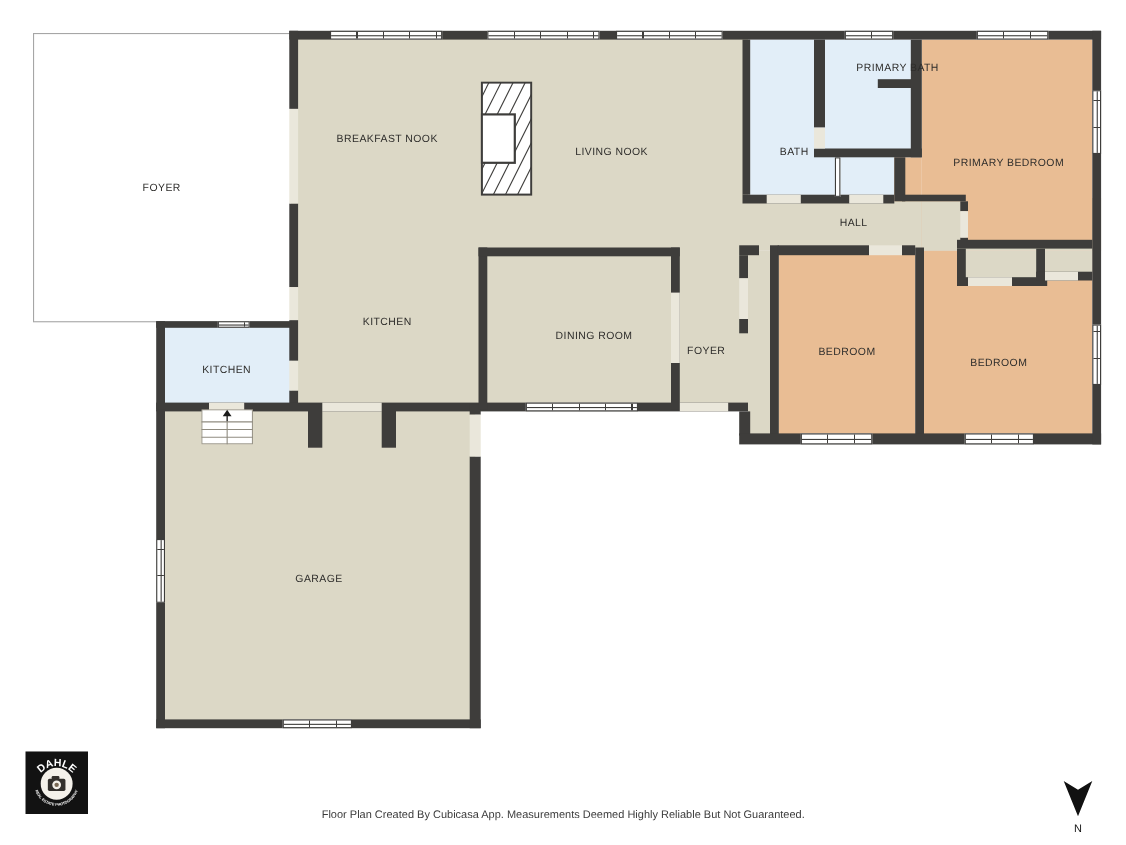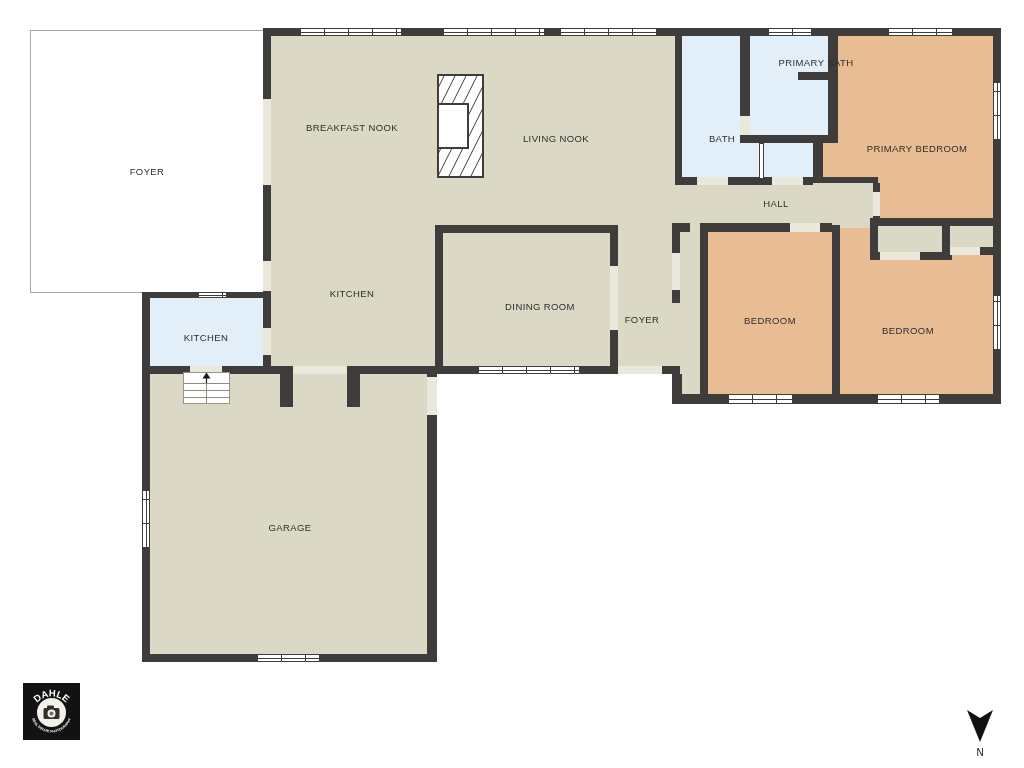--- a/index.html
+++ b/index.html
@@ -191,19 +191,20 @@
     <circle cx="28.5" cy="30.5" r="4" fill="#f4f1ea"></circle>
     <circle cx="28.5" cy="30.5" r="2" fill="#7a6a55"></circle>
     <text font-family="Liberation Sans, sans-serif" font-size="9.5" font-weight="bold" fill="#ffffff" text-anchor="middle">
       <textPath href="#arcTop" startOffset="50%">DAHLE</textPath>
     </text>
     <text font-family="Liberation Sans, sans-serif" font-size="3.4" font-weight="bold" fill="#ffffff" text-anchor="middle">
       <textPath href="#arcBot" startOffset="50%">REAL ESTATE PHOTOGRAPHY</textPath>
     </text>
   </svg>
 
+  <div id="footer-text">Floor Plan Created By Cubicasa App. Measurements Deemed Highly Reliable But Not Guaranteed.</div>
 
   <svg id="compass" width="34" height="52" viewBox="0 0 34 52">
     <polygon points="4,4 17,36 30,4 17,12" fill="#111111"></polygon>
     <text x="17" y="50" font-family="Liberation Sans, sans-serif" font-size="10" fill="#111111" text-anchor="middle">N</text>
   </svg>
 
 </div>
 
 </body></html>

